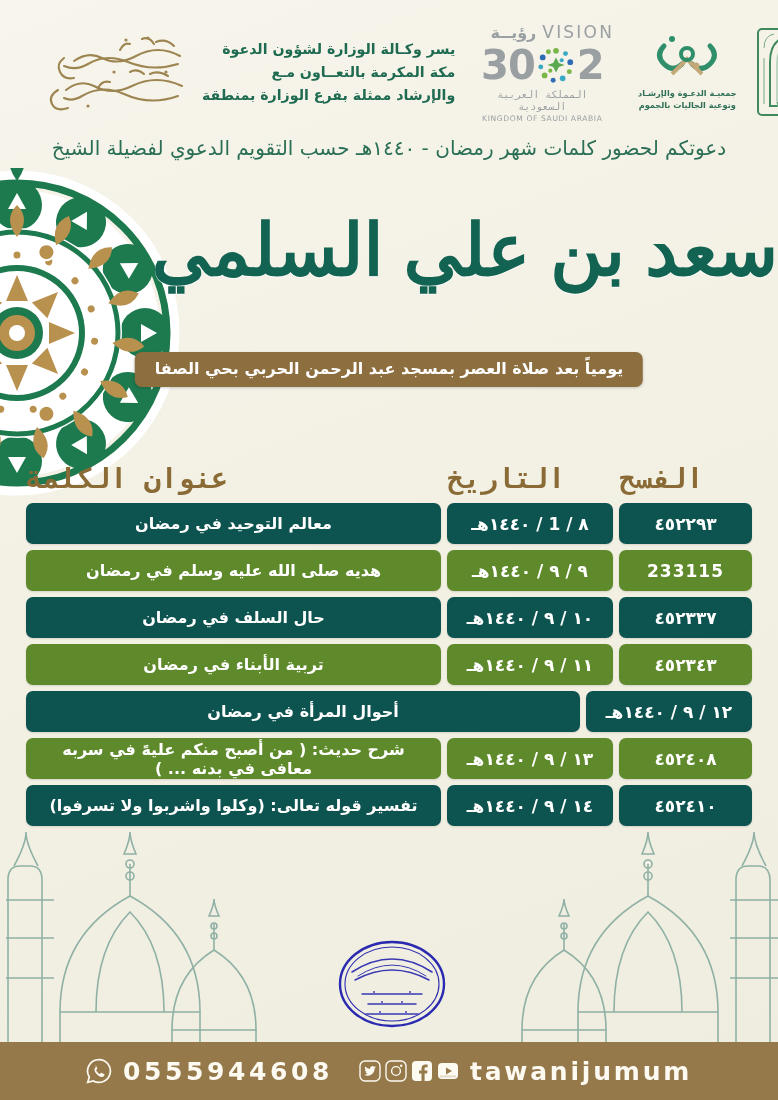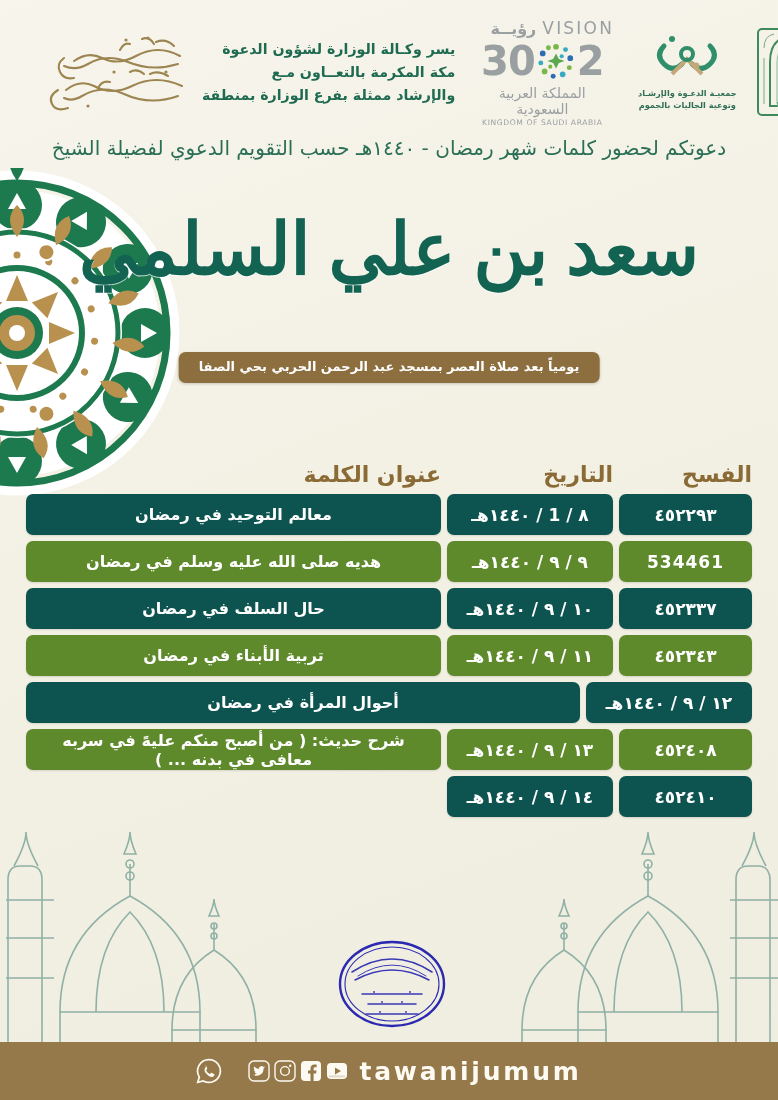--- a/index.html
+++ b/index.html
@@ -54,63 +54,64 @@
   .logo-jamiya{width:160px;flex:0 0 auto;}
   .logo-jamiya svg{display:block;width:160px;height:88px;}
 
   
   .v-top{display:flex;align-items:center;justify-content:center;gap:6px;height:22px;}
   .v-word{font-size:17px;color:#9aa0a2;letter-spacing:2.2px;font-weight:500;}
   .v-ar{font-size:16px;color:#9aa0a2;font-weight:600;letter-spacing:1px;margin-left:20px;}
   .v-num{display:flex;align-items:center;justify-content:center;gap:1px;height:42px;margin-top:1px;}
   .v-2,.v-30{font-size:40px;font-weight:bold;color:#9aa0a2;line-height:1;letter-spacing:-1px;}
   .v-burst{width:38px;height:38px;margin:0 1px;}
-  .v-sub1{font-size:14px;color:#9aa0a2;margin-top:3px;letter-spacing:.2px;}
+  .v-sub1{font-size:10px;color:#9aa0a2;margin-top:3px;letter-spacing:.2px;font-family:Liberation Mono, monospace;}
   .v-sub2{font-size:7.6px;color:#9aa0a2;letter-spacing:.6px;margin-top:1px;}
 
   
   .invite{
     position:absolute;top:136px;left:0;width:778px;
     text-align:center;font-size:20px;font-weight:normal;
     color:#2a6f55;direction:rtl;letter-spacing:-0.2px;
   }
 
   
   .sheikh{
     position:absolute;top:196px;left:0;width:778px;
     text-align:center;direction:rtl;
   }
   .sheikh .nm{
-    font-family:Liberation Serif, serif;
+    font-family:Liberation Sans, sans-serif;
     font-size:72px;font-weight:bold;color:#136353;
     line-height:1.5;letter-spacing:-2px;
     text-shadow:0 1px 0 rgba(255,255,255,.7);
+    text-align:right;
   }
 
   
   .banner{
     position:absolute;top:352px;left:50%;transform:translateX(-50%);
     background:#8d6e3e;color:#ffffff;
     border-radius:7px;
     padding:7px 20px 9px;
-    font-size:13px;font-weight:bold;direction:rtl;white-space:nowrap;
+    font-size:16px;font-weight:bold;direction:rtl;white-space:nowrap;
     box-shadow:0 1px 3px rgba(0,0,0,.18);
   }
 
   
   .table{
     position:absolute;top:462px;left:26px;width:726px;
   }
   .thead{
     display:flex;flex-direction:row;gap:6px;
     padding-bottom:7px;
   }
   .thead .th{
-    color:#8a6a35;font-size:22px;font-weight:bold;
-    text-align:right;direction:rtl;
+    color:#8a6a35;font-size:28px;font-weight:bold;
+    text-align:left;direction:rtl;font-family:Liberation Mono, monospace;
   }
   .c-fas{flex:0 0 133px;}
   .c-dat{flex:0 0 166px;}
   .c-ttl{flex:1 1 auto;}
 
   .trow{display:flex;flex-direction:row;gap:6px;margin-bottom:6px;}
   .cell{
     border-radius:7px;
     color:#ffffff;direction:rtl;text-align:center;
     display:flex;align-items:center;justify-content:center;
@@ -538,21 +539,21 @@
       <div class="th c-dat">التاريخ</div>
       <div class="th c-ttl">عنوان الكلمة</div>
     </div>
     <div id="tbody">
         <div class="trow dark">
           <div class="cell num c-fas">٤٥٢٢٩٣</div>
           <div class="cell date c-dat">٨ / 1 / ١٤٤٠هـ</div>
           <div class="cell title c-ttl">معالم التوحيد في رمضان</div>
         </div>
         <div class="trow olive">
-          <div class="cell num c-fas">534461</div>
+          <div class="cell num c-fas">233115</div>
           <div class="cell date c-dat">٩ / ٩ / ١٤٤٠هـ</div>
           <div class="cell title c-ttl">هديه صلى الله عليه وسلم في رمضان</div>
         </div>
         <div class="trow dark">
           <div class="cell num c-fas">٤٥٢٣٣٧</div>
           <div class="cell date c-dat">١٠ / ٩ / ١٤٤٠هـ</div>
           <div class="cell title c-ttl">حال السلف في رمضان</div>
         </div>
         <div class="trow olive">
           <div class="cell num c-fas">٤٥٢٣٤٣</div>
@@ -564,20 +565,21 @@
           <div class="cell title c-ttl">أحوال المرأة في رمضان</div>
         </div>
         <div class="trow olive">
           <div class="cell num c-fas">٤٥٢٤٠٨</div>
           <div class="cell date c-dat">١٣ / ٩ / ١٤٤٠هـ</div>
           <div class="cell title c-ttl">شرح حديث: ( من أصبح منكم عليهً في سربه معافى في بدنه ... )</div>
         </div>
         <div class="trow dark">
           <div class="cell num c-fas">٤٥٢٤١٠</div>
           <div class="cell date c-dat">١٤ / ٩ / ١٤٤٠هـ</div>
+          <div class="cell title c-ttl">تفسير قوله تعالى: (وكلوا واشربوا ولا تسرفوا)</div>
         </div>
       </div>
   </div>
 
   <div class="stamp">
     <svg viewBox="0 0 140 100" xmlns="http://www.w3.org/2000/svg">
       <ellipse cx="70" cy="50" rx="52" ry="42" fill="none" stroke="#2a2ab0" stroke-width="2.4"></ellipse>
       <ellipse cx="70" cy="50" rx="47" ry="37" fill="none" stroke="#2a2ab0" stroke-width="1.1"></ellipse>
       <g stroke="#2a2ab0" stroke-width="1.5" fill="none" stroke-linecap="round" opacity=".92">
         <path d="M30 38 q40,-26 80,0"></path>
@@ -600,20 +602,21 @@
 
   <div class="footer">
     <div class="foot-inner">
       <div class="fgroup">
         <span class="icn">
           <svg viewBox="0 0 26 26" xmlns="http://www.w3.org/2000/svg">
             <path d="M13 1.6 A11.4 11.4 0 0 0 3.3 19l-1.6 5.4 5.6-1.5A11.4 11.4 0 1 0 13 1.6z" fill="none" stroke="#fdfaf2" stroke-width="1.7"></path>
             <path d="M9.2 7.6c.4-.1.8 0 1 .5l1 2.2c.2.4 0 .7-.2.9l-.7.7c-.2.2-.2.4-.1.6a8 8 0 0 0 3.4 3.4c.2.1.4.1.6-.1l.7-.7c.2-.2.5-.4.9-.2l2.2 1c.5.2.6.6.5 1-.2 1-1.2 1.9-2.4 2-1.2.1-2.8-.4-5-2.5s-2.7-3.8-2.6-5c.1-1.2 1-2.2 1.7-2.4z" fill="#fdfaf2"></path>
           </svg>
         </span>
+        <span class="ftext">0555944608</span>
       </div>
 
       <div class="fgroup">
         <span class="sico">
           <span class="icn sm">
             <svg viewBox="0 0 22 22" xmlns="http://www.w3.org/2000/svg">
               <rect x="1" y="1" width="20" height="20" rx="5" fill="none" stroke="#fdfaf2" stroke-width="1.4"></rect>
               <path d="M17 7.2a4.6 4.6 0 0 1-1.4.4 2.4 2.4 0 0 0 1.1-1.3 4.8 4.8 0 0 1-1.5.6 2.4 2.4 0 0 0-4.1 2.2A6.8 6.8 0 0 1 6.2 6.6a2.4 2.4 0 0 0 .7 3.2 2.3 2.3 0 0 1-1.1-.3 2.4 2.4 0 0 0 1.9 2.4 2.4 2.4 0 0 1-1.1 0 2.4 2.4 0 0 0 2.2 1.7A4.8 4.8 0 0 1 5 14.6a6.8 6.8 0 0 0 10.5-6 4.8 4.8 0 0 0 1.5-1.4z" fill="#fdfaf2"></path>
             </svg>
           </span>

